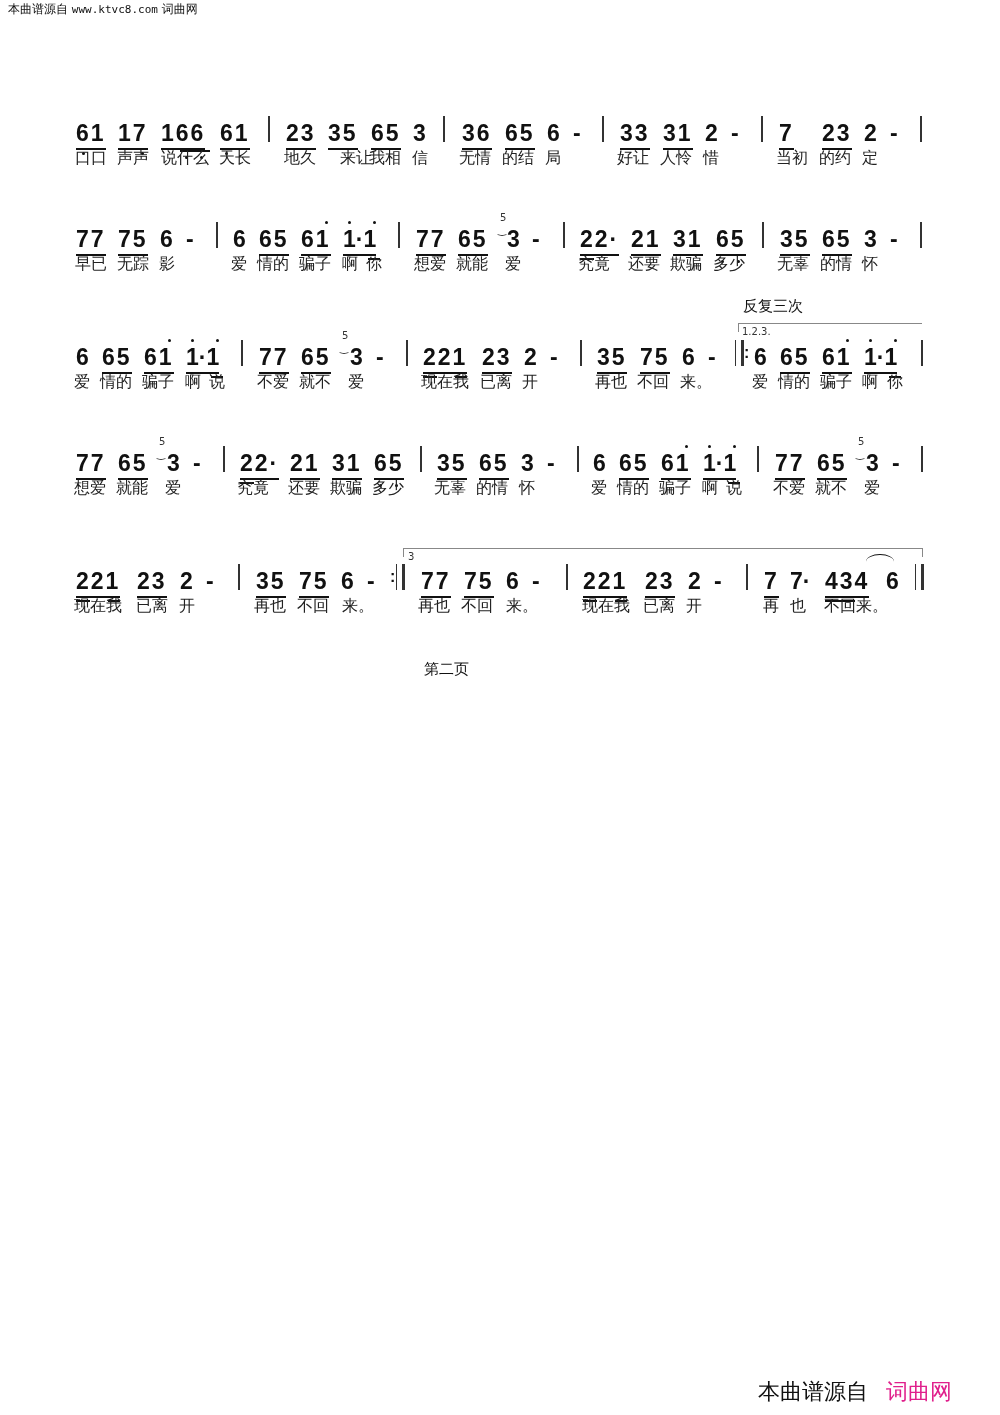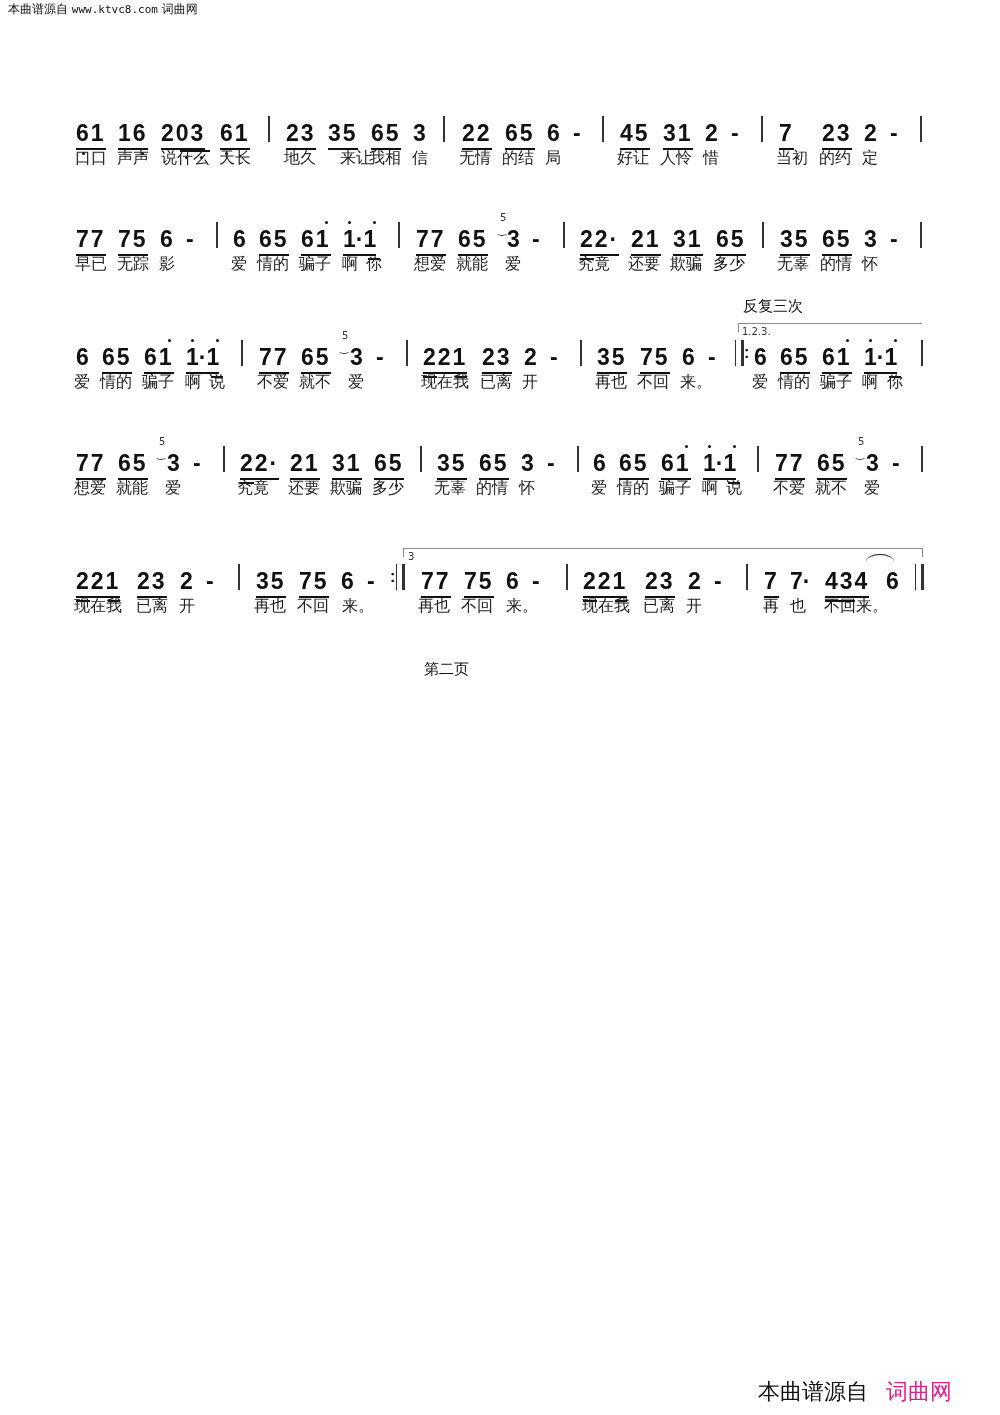--- a/index.html
+++ b/index.html
@@ -29,40 +29,40 @@
   </style>
 </head>
 <body>
 
 <div class="hdr"><span>本曲谱源自</span> <span class="url">www.ktvc8.com</span> <span>词曲网</span></div>
 
 <div class="row" style="top:112px;">
   <div class="notes" style="left:0;width:1000px;">
     <span class="grp ul1" style="left:76px;">61</span>
     <span class="dot-below" style="left:82px;top:40px;"></span>
-    <span class="grp ul1" style="left:118px;">16</span>
+    <span class="grp ul1" style="left:118px;">17</span>
     <span class="dot-below" style="left:141px;top:40px;"></span>
-    <span class="grp ul1" style="left:161px;">203</span>
+    <span class="grp ul1" style="left:161px;">166</span>
     <span style="position:absolute;left:180px;top:38px;width:30px;height:2px;background:#111;"></span>
     <span class="dot-below" style="left:185px;top:44px;"></span>
     <span class="dot-below" style="left:200px;top:44px;"></span>
     <span class="grp ul1" style="left:220px;">61</span>
     <span class="dot-below" style="left:225px;top:40px;"></span>
     <span class="bar" style="left:268px;"></span>
     <span class="grp ul1" style="left:286px;">23</span>
     <span class="grp ul1" style="left:328px;">35</span>
     <span class="grp ul1" style="left:371px;">65</span>
     <span class="tok" style="left:413px;">3</span>
     <span class="bar" style="left:443px;"></span>
-    <span class="grp ul1" style="left:462px;">22</span>
+    <span class="grp ul1" style="left:462px;">36</span>
     <span class="grp ul1" style="left:505px;">65</span>
     <span class="tok" style="left:547px;">6</span>
     <span class="tok" style="left:573px;">-</span>
     <span class="bar" style="left:602px;"></span>
-    <span class="grp ul1" style="left:620px;">45</span>
+    <span class="grp ul1" style="left:620px;">33</span>
     <span class="grp ul1" style="left:663px;">31</span>
     <span class="tok" style="left:705px;">2</span>
     <span class="tok" style="left:731px;">-</span>
     <span class="bar" style="left:761px;"></span>
     <span class="grp ul1" style="left:779px;">7</span>
     <span class="grp ul1" style="left:822px;">23</span>
     <span class="tok" style="left:864px;">2</span>
     <span class="tok" style="left:890px;">-</span>
     <span class="bar" style="left:920px;"></span>
   </div>

